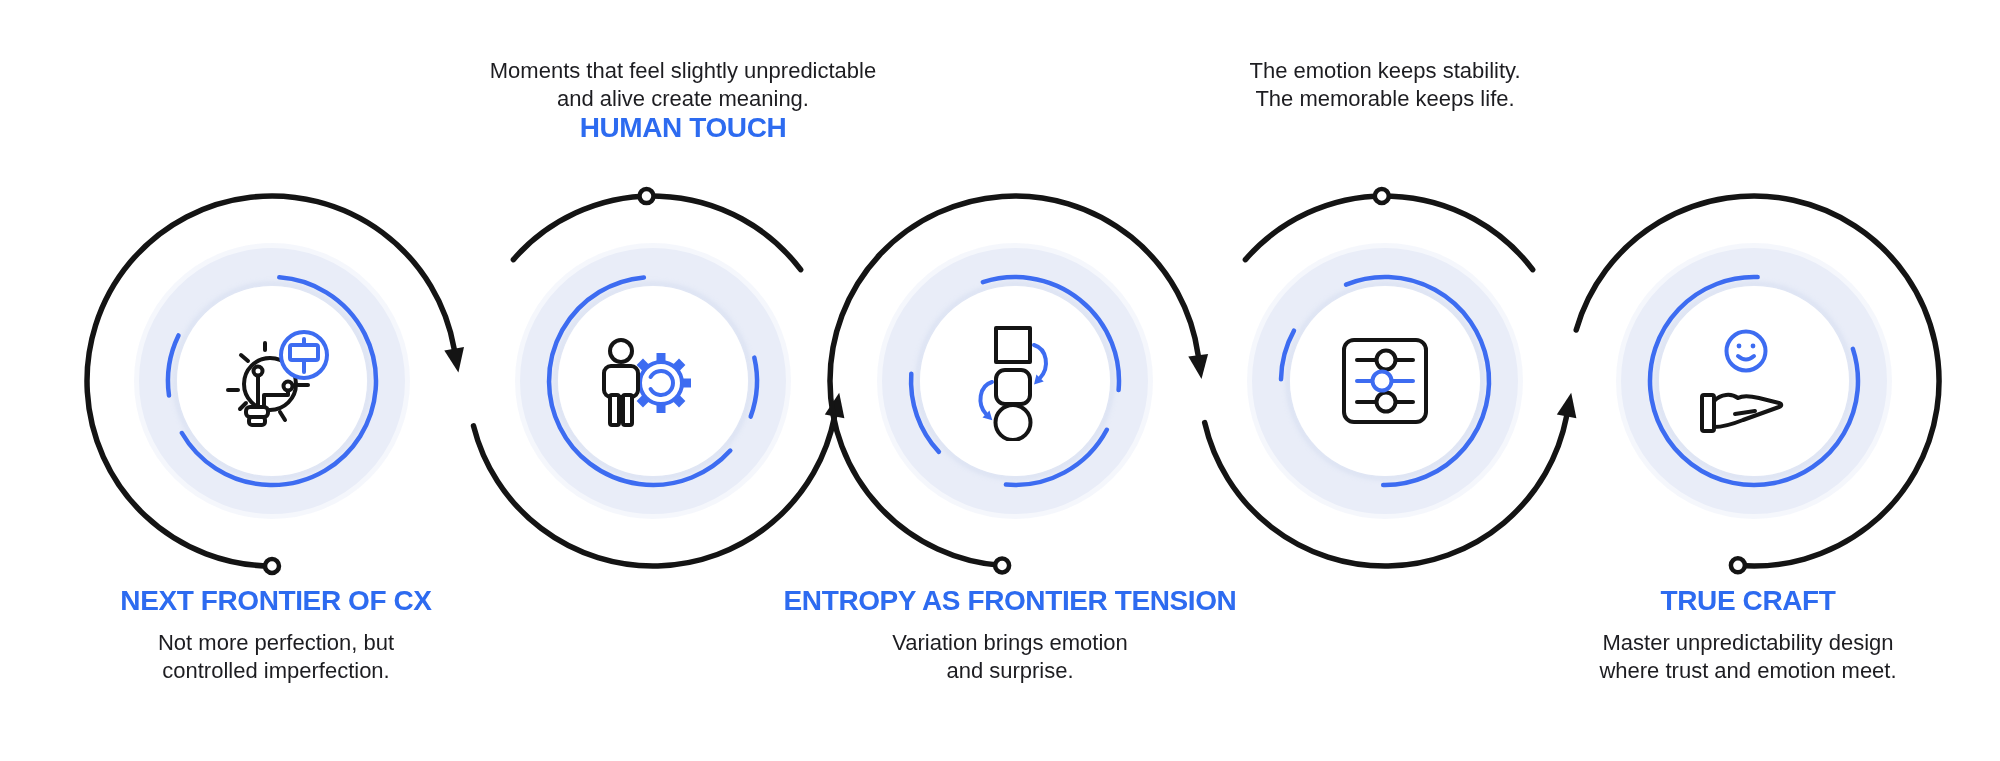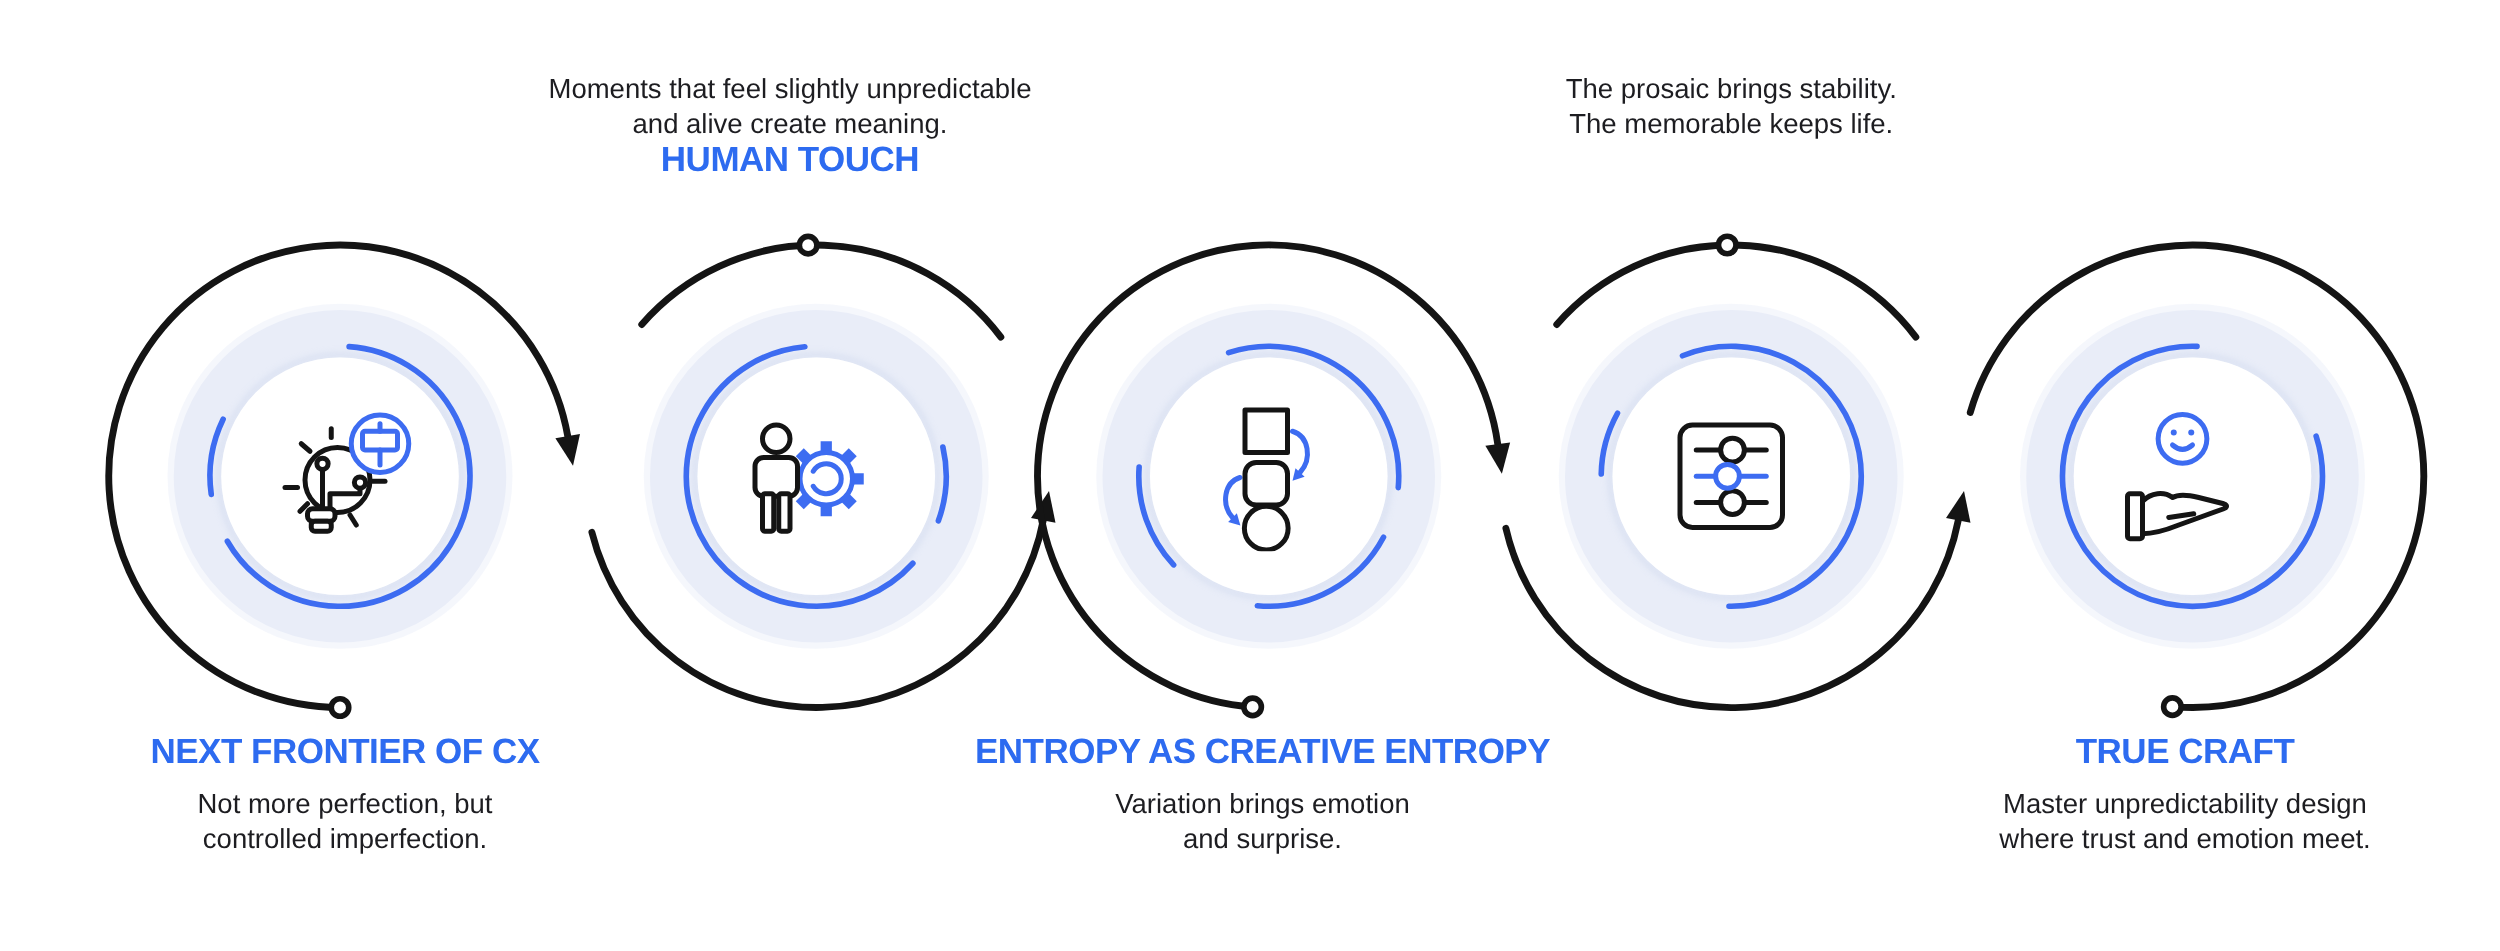--- a/index.html
+++ b/index.html
@@ -142,62 +142,62 @@
       <path class="b" d="M -2.4,-4 A 12 12 0 1 1 -2.4,8"></path>
     </g>
     <g>
       <circle class="kf" cx="-32" cy="-30" r="11"></circle>
       <rect class="kf" x="-49" y="-15" width="34" height="31" rx="7"></rect>
       <rect class="kf" x="-43" y="14" width="9" height="30" rx="2"></rect>
       <rect class="kf" x="-30" y="14" width="9" height="30" rx="2"></rect>
     </g>
   </svg>
 
-  <div class="label label-top" style="left:632px">
+  <div class="label label-top" style="left:683px">
     <div class="desc">Moments that feel slightly unpredictable
 and alive create meaning.</div>
     <div class="title">HUMAN TOUCH</div>
   </div>
 
   <svg class="icon" style="left:955px" viewBox="-60 -60 120 120">
     <g class="b">
       <path d="M 19,-36 C 32,-32 35,-14 25,-3"></path>
       <polygon class="bfill" points="19,3.6 21.4,-6.4 28.7,0.4"></polygon>
       <path d="M -23,1 C -36,5 -38,23 -29,33"></path>
       <polygon class="bfill" points="-22.7,39.3 -32.5,36.5 -25.5,29.5"></polygon>
     </g>
     <g class="k">
       <rect class="kf" x="-19" y="-53" width="34" height="34"></rect>
       <rect class="kf" x="-19" y="-11" width="34" height="34" rx="9"></rect>
       <circle class="kf" cx="-2" cy="41.5" r="17.5"></circle>
     </g>
   </svg>
 
   <div class="label label-bottom" style="left:1010px">
-    <div class="title">ENTROPY AS CREATIVE ENTROPY</div>
+    <div class="title">ENTROPY AS FRONTIER TENSION</div>
     <div class="desc">Variation brings emotion
 and surprise.</div>
   </div>
 
   <svg class="icon" style="left:1325px" viewBox="-60 -60 120 120">
     <g class="k">
       <rect class="kf" x="-41" y="-41" width="82" height="82" rx="10"></rect>
       <path d="M -28,-21 H 28"></path>
       <circle class="kf" cx="1" cy="-21" r="9.5"></circle>
       <path d="M -28,21 H 28"></path>
       <circle class="kf" cx="1" cy="21" r="9.5"></circle>
     </g>
     <g class="b">
       <path d="M -28,0 H 28"></path>
       <circle class="bf" cx="-3" cy="0" r="9.5"></circle>
     </g>
   </svg>
 
   <div class="label label-top" style="left:1385px">
-    <div class="desc">The prosaic brings stability.
+    <div class="desc">The emotion keeps stability.
 The memorable keeps life.</div>
   </div>
 
   <svg class="icon" style="left:1694px" viewBox="-60 -60 120 120">
     <g class="b">
       <circle class="bf" cx="-8" cy="-30" r="19.5"></circle>
       <circle class="bfill" cx="-15" cy="-35" r="2.4"></circle>
       <circle class="bfill" cx="-1" cy="-35" r="2.4"></circle>
       <path d="M -16,-25 Q -8,-18 0,-25"></path>
     </g>

